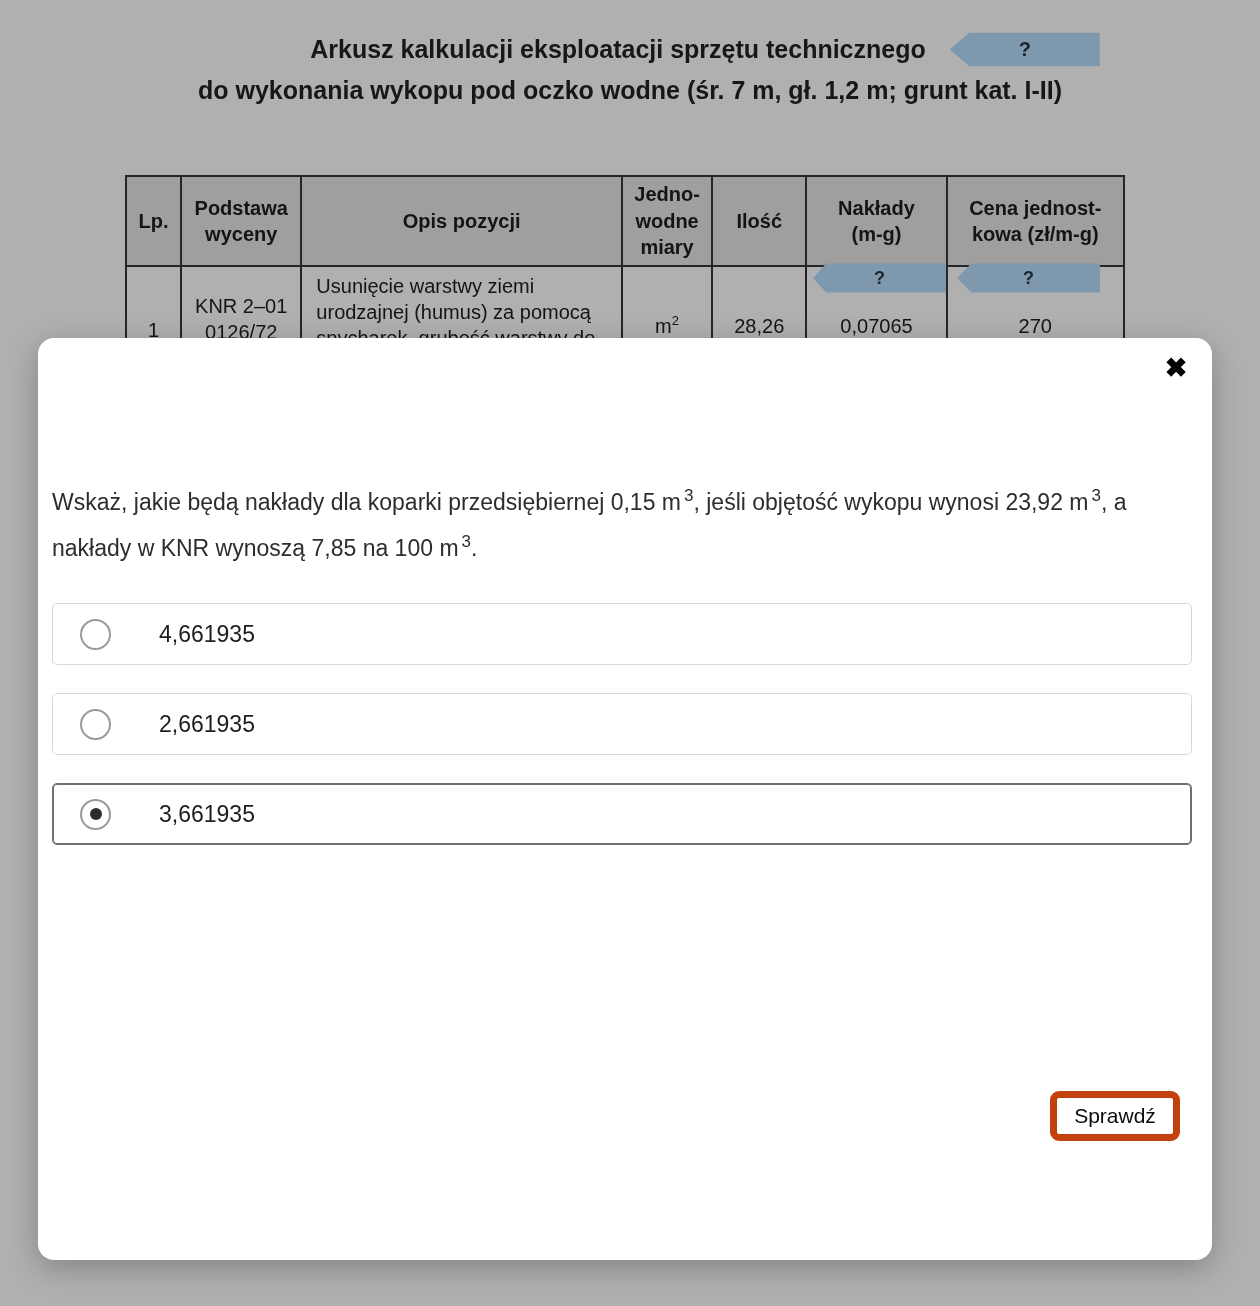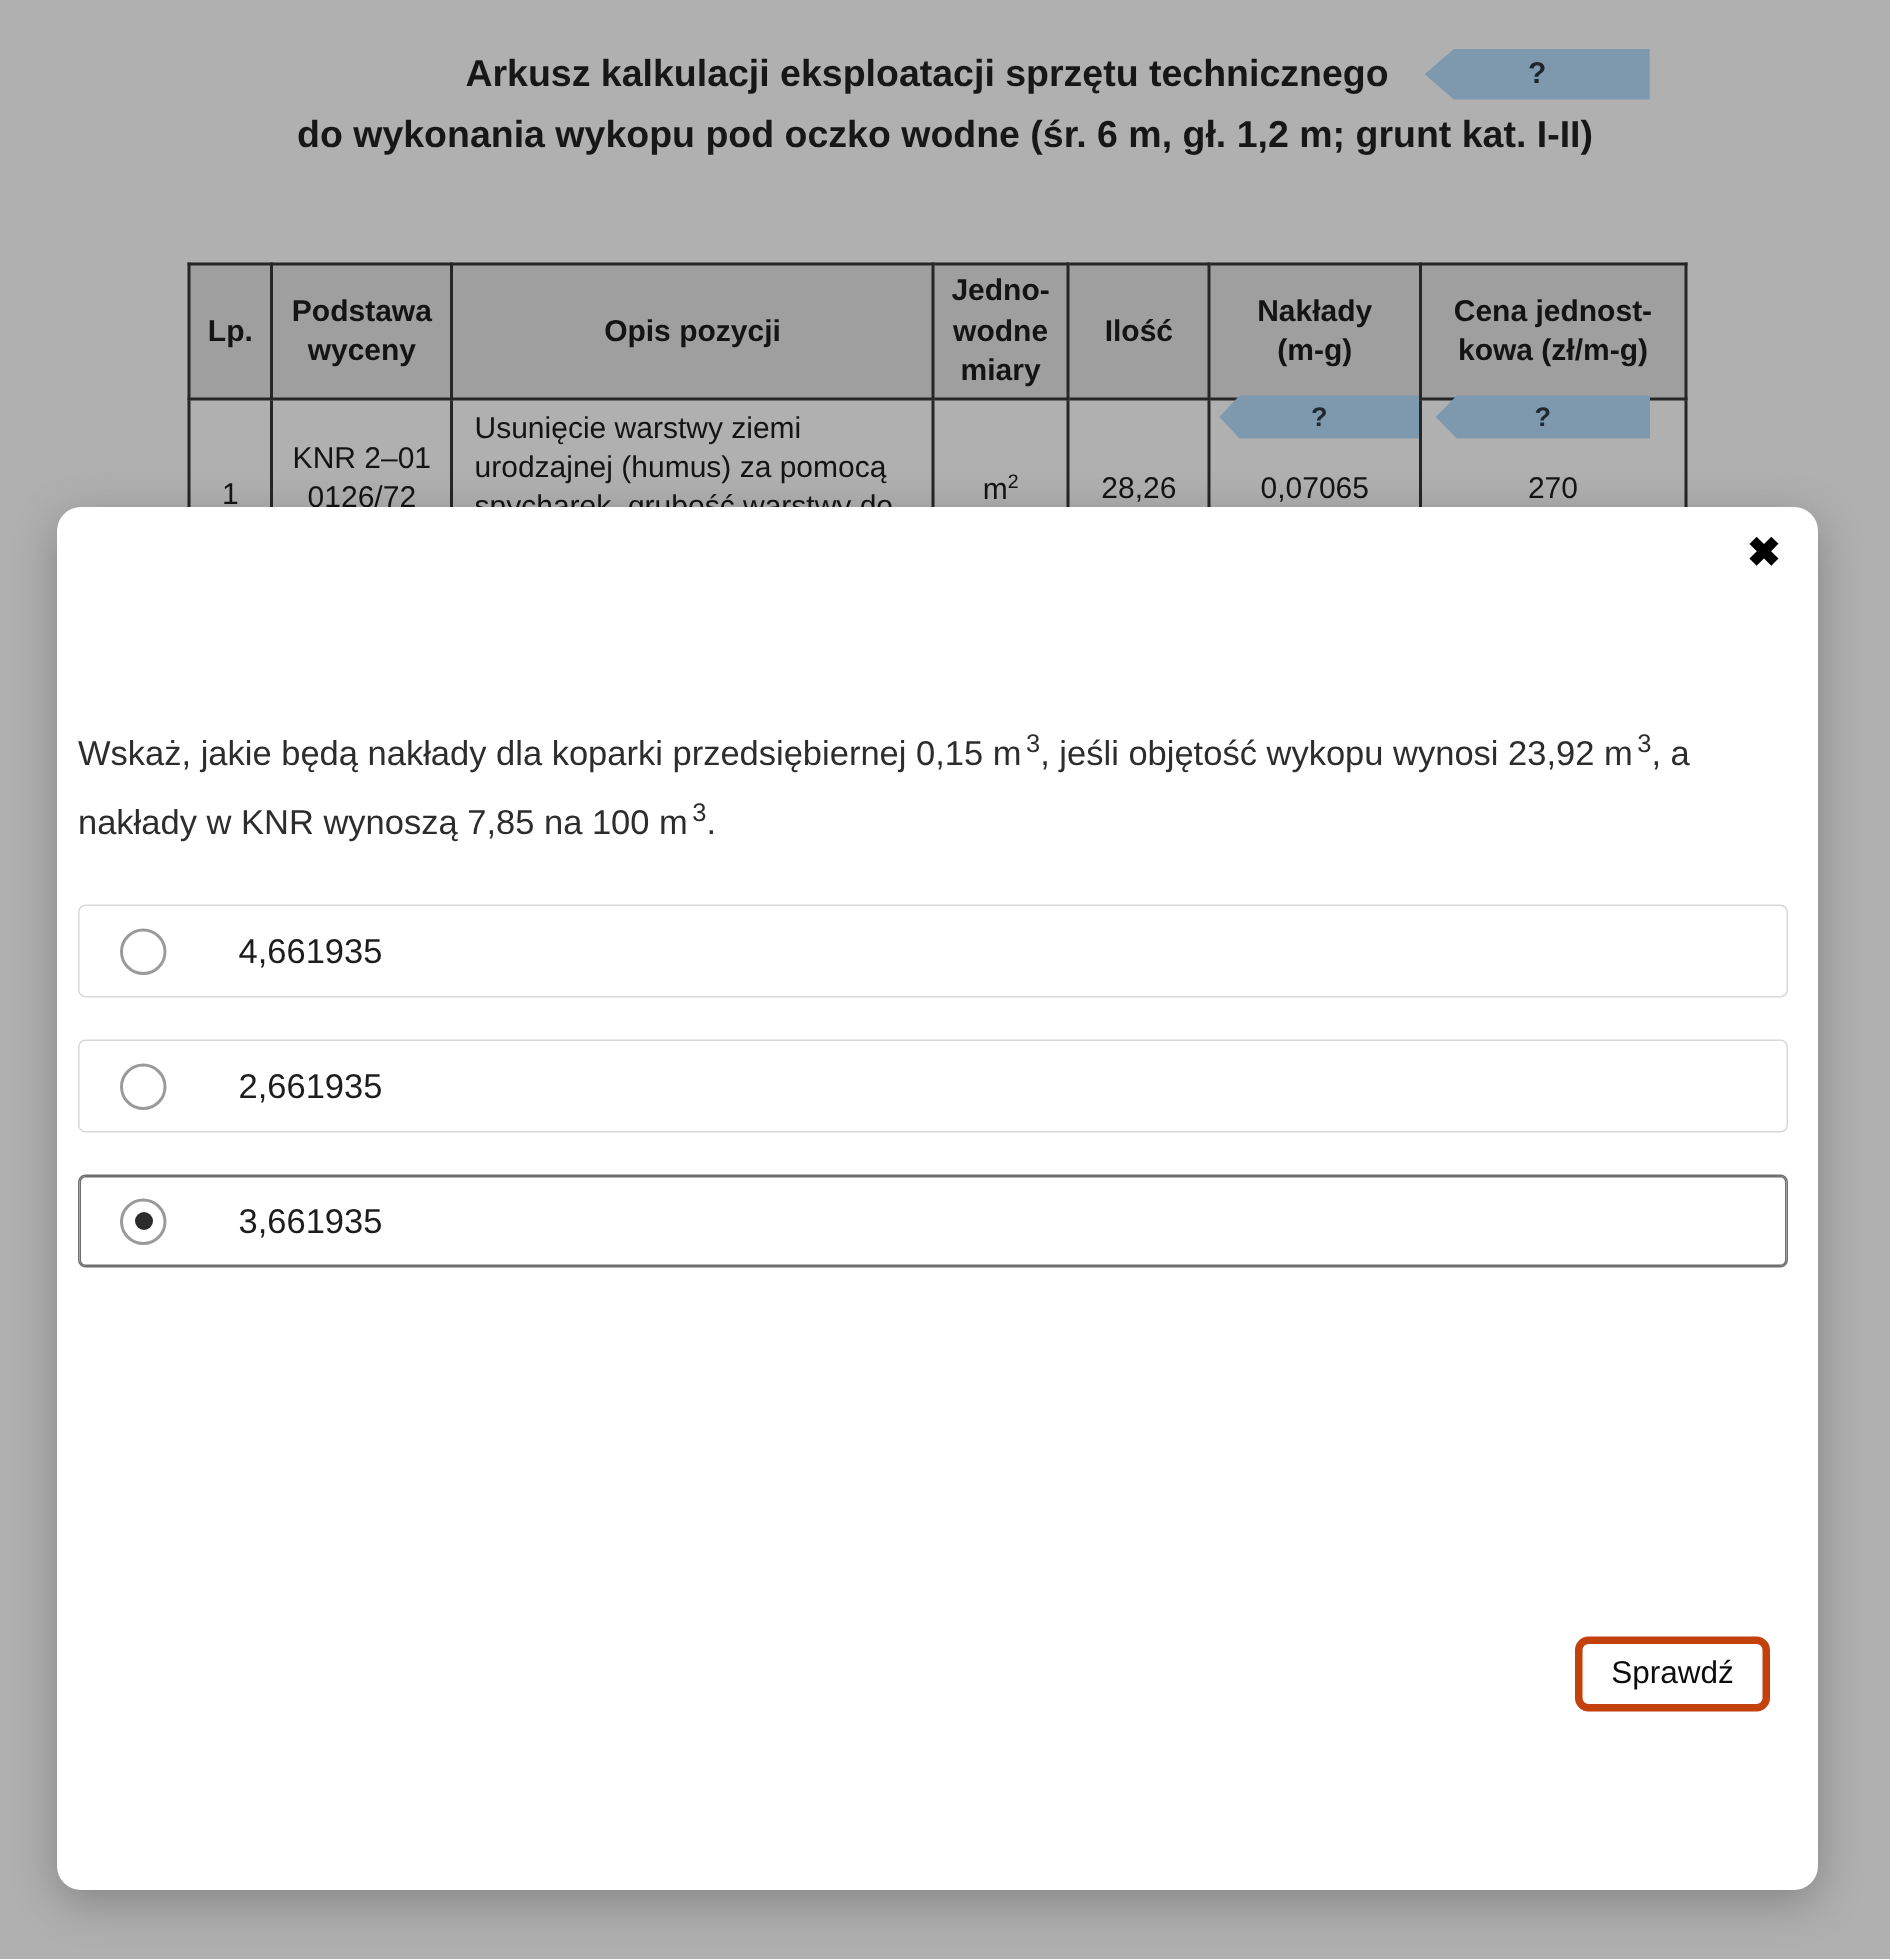--- a/index.html
+++ b/index.html
@@ -86,36 +86,36 @@
     border:2px solid #9a9a9a; background:#fff; flex:0 0 31px;
     display:flex; align-items:center; justify-content:center;
   }
   .radio .dot { width:12px; height:12px; border-radius:50%; background:#2c2c2c; display:none; }
   .option.selected .radio .dot { display:block; }
   .option-label { margin-left:48px; font-size:23px; color:#1d1d1d; }
 
   .check-btn {
     position:absolute; right:32px; top:753px;
     width:130px; height:50px;
-    background:#fff; border:5px solid #c2410c; border-radius:9px;
+    background:#fff; border:7px solid #c2410c; border-radius:9px;
     font-family:"Liberation Sans", sans-serif;
     font-size:21px; color:#0c0c0c; cursor:pointer;
   }
 </style>
 </head>
 <body>
 
 <div class="doc">
 
   <div class="doc-title">
     <div class="title-line1">
       <span class="title-text">Arkusz kalkulacji eksploatacji sprzętu technicznego</span>
       <span class="callout-arrow">?</span>
     </div>
-    <div class="title-line2">do wykonania wykopu pod oczko wodne (śr. 6 m, gł. 1,2 m; grunt kat. I-II)</div>
+    <div class="title-line2">do wykonania wykopu pod oczko wodne (śr. 7 m, gł. 1,2 m; grunt kat. I-II)</div>
   </div>
 
   <table class="calc">
     <thead>
       <tr>
         <th class="c-lp">Lp.</th>
         <th class="c-podstawa">Podstawa
 wyceny</th>
         <th class="c-opis">Opis pozycji</th>
         <th class="c-jedn">Jedno-

